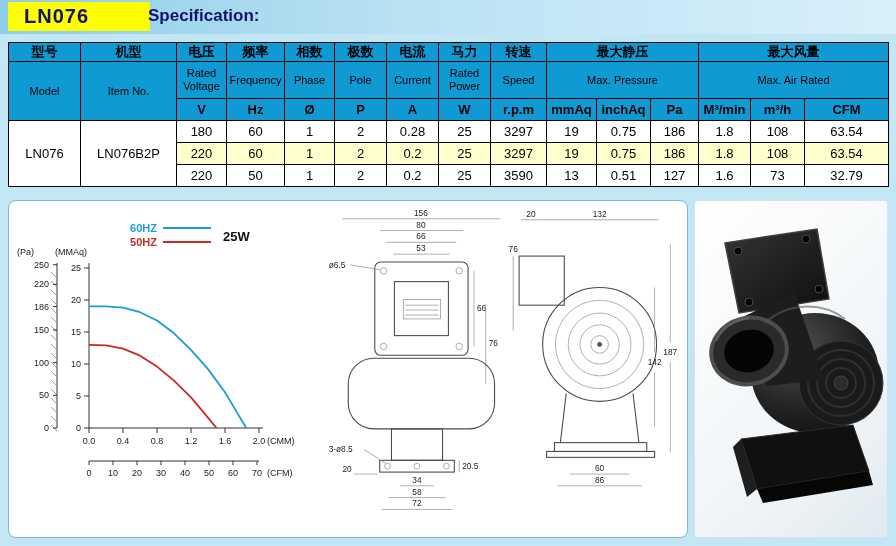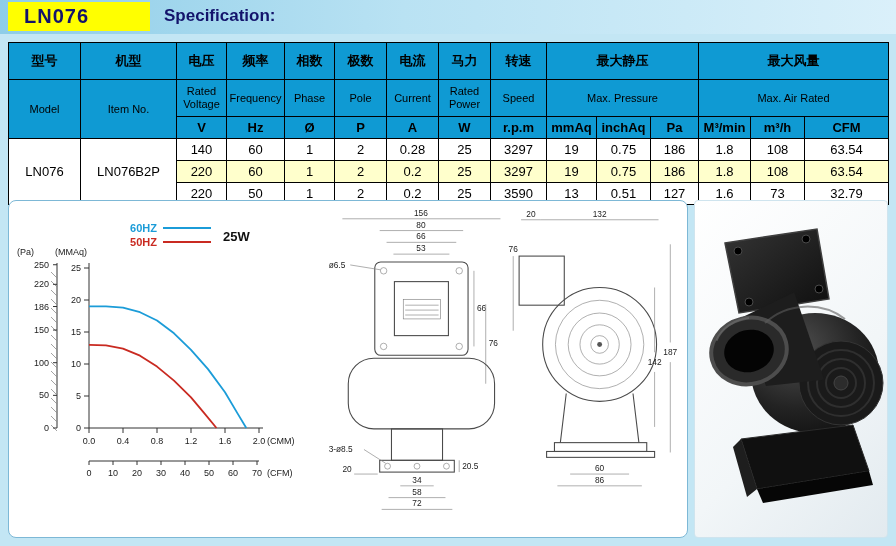--- a/index.html
+++ b/index.html
@@ -14,39 +14,39 @@
   .topbar {
     position:absolute; left:0; top:0; width:896px; height:34px;
     background: linear-gradient(90deg,#8ecde8 0%,#b9e2f3 45%,#daf0fa 100%);
   }
   .model-badge {
     position:absolute; left:8px; top:2px; width:142px; height:29px;
     background:#ffff00; display:flex; align-items:center; padding-left:16px;
     font-size:20px; font-weight:bold; color:#13136b; letter-spacing:1px;
   }
   .spec-title {
-    position:absolute; left:164px; top:6px;
+    position:absolute; left:148px; top:6px;
     font-size:17px; font-weight:bold; color:#13136b;
   }
   
   table.spec {
     position:absolute; left:8px; top:42px; width:880px;
     border-collapse:collapse; table-layout:fixed; background:#fff;
   }
   .spec td {
     border:1px solid #000; text-align:center; vertical-align:middle;
     padding:0 1px; overflow:hidden; color:#000;
   }
   .h { background:#0f9ad3; color:#fff; }
   .cn   { font-size:13px; font-weight:bold; }
   .en   { font-size:11px; line-height:1.15; font-weight:normal; }
   .unit { font-size:13px; font-weight:bold; }
   .data { font-size:13px; background:#ffffff; }
   tr.hl td.data { background:#ffffcc; }
-  .r-cn { height:37px; } .r-en { height:37px; } .r-unit { height:22px; } .r-data { height:22px; }
+  .r-cn { height:19px; } .r-en { height:37px; } .r-unit { height:22px; } .r-data { height:22px; }
   
   .panel-main {
     position:absolute; left:8px; top:200px; width:680px; height:338px;
     background:#ffffff; border:1px solid #7db8d6; border-radius:8px;
   }
   .panel-photo {
     position:absolute; left:694px; top:200px; width:194px; height:338px;
     background:linear-gradient(135deg,#ffffff 0%,#f2f6f8 60%,#e2eaef 100%);
     border:1px solid #cfe4ee; border-radius:4px;
   }
@@ -131,21 +131,21 @@
     <td class="h unit">mmAq</td>
     <td class="h unit">inchAq</td>
     <td class="h unit">Pa</td>
     <td class="h unit">M³/min</td>
     <td class="h unit">m³/h</td>
     <td class="h unit">CFM</td>
   </tr>
   <tr class="r-data">
     <td class="data" rowspan="3">LN076</td>
     <td class="data" rowspan="3">LN076B2P</td>
-    <td class="data">140</td>
+    <td class="data">180</td>
     <td class="data">60</td>
     <td class="data">1</td>
     <td class="data">2</td>
     <td class="data">0.28</td>
     <td class="data">25</td>
     <td class="data">3297</td>
     <td class="data">19</td>
     <td class="data">0.75</td>
     <td class="data">186</td>
     <td class="data">1.8</td>

